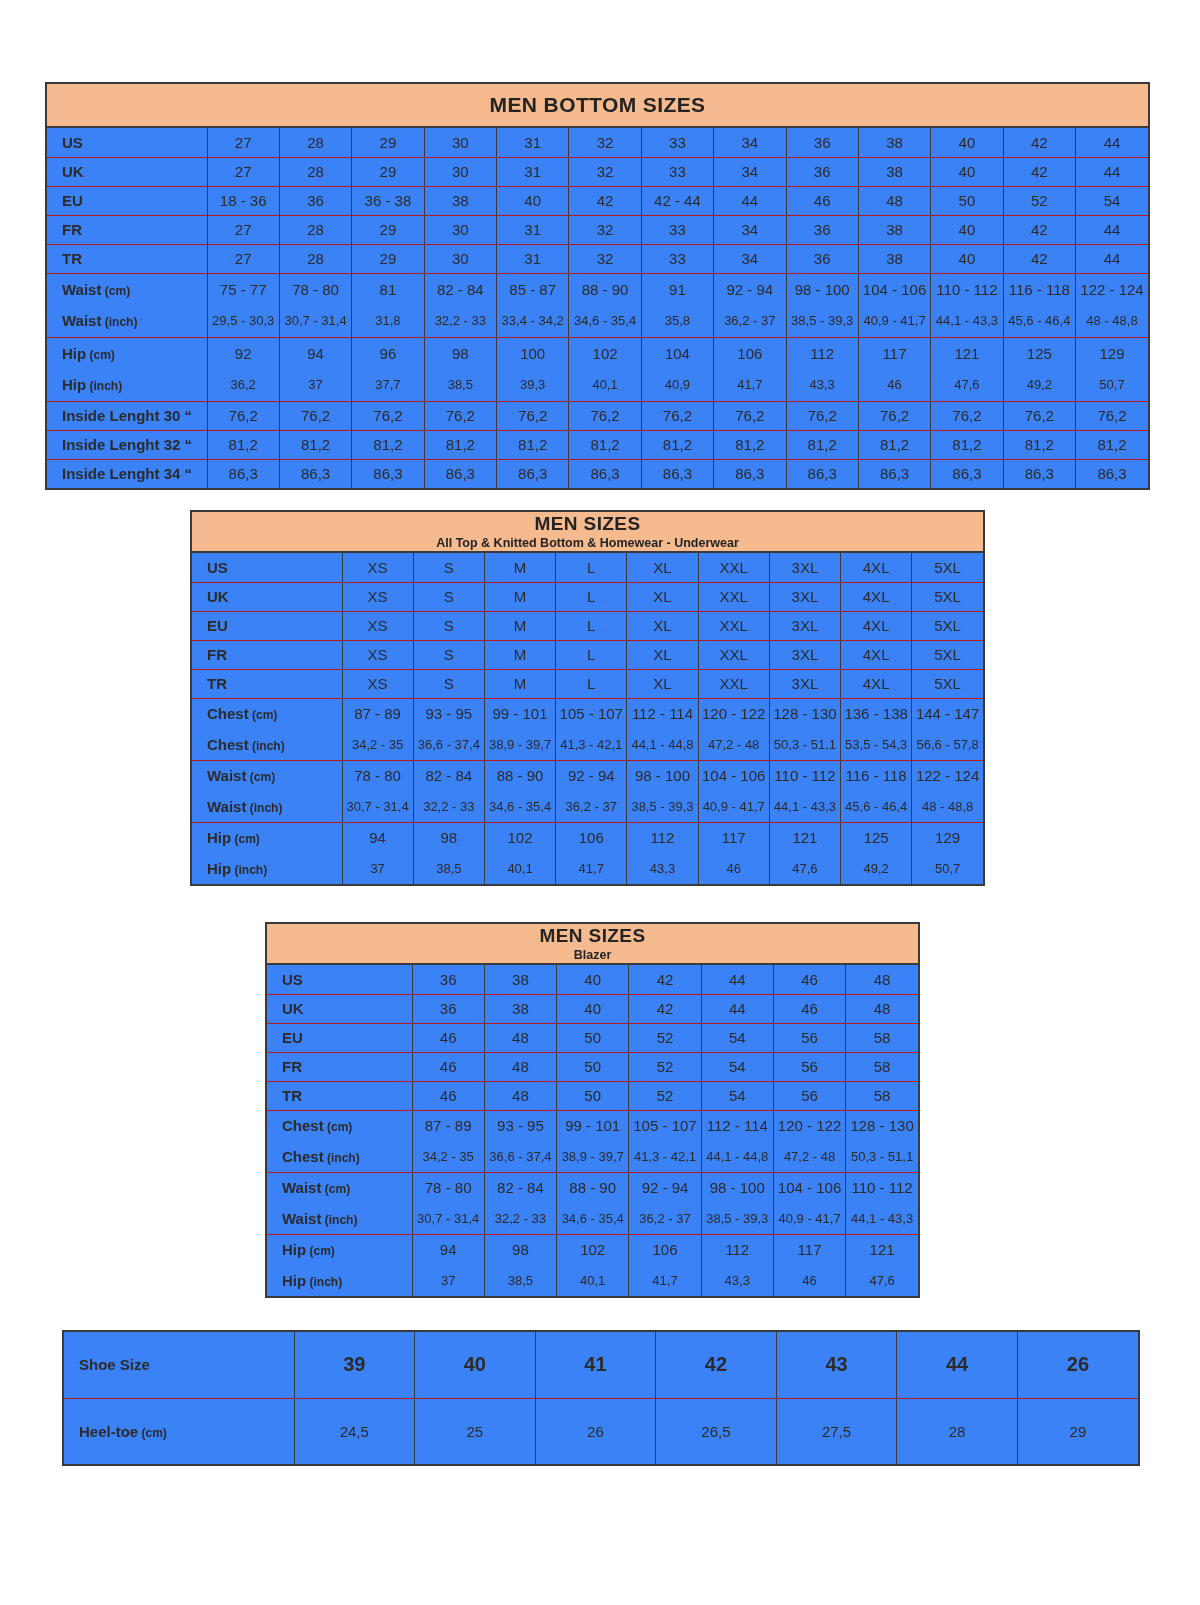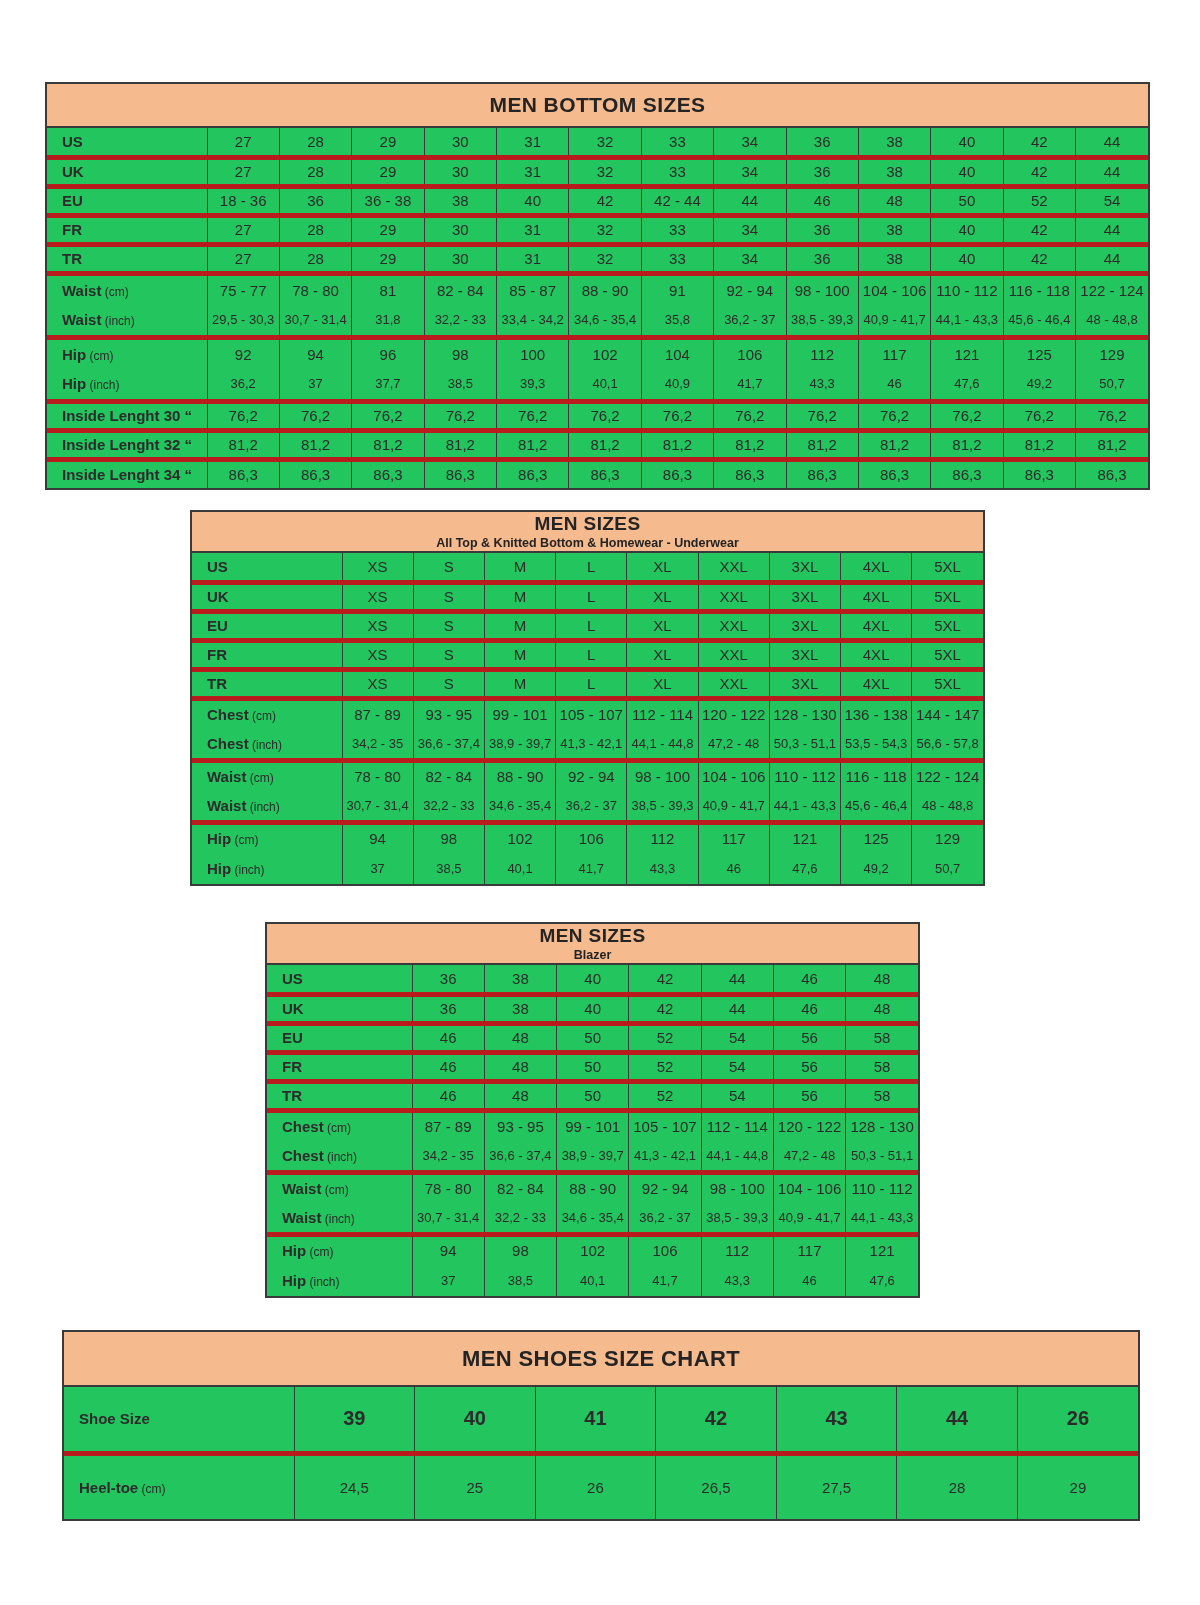--- a/index.html
+++ b/index.html
@@ -1,20 +1,20 @@
 <!DOCTYPE html>
 <html><head>
 <meta charset="utf-8">
 <style>
   html,body{margin:0;padding:0;}
   body{
     width:1200px;height:1605px;position:relative;background:#ffffff;
     font-family:"Liberation Sans",sans-serif;color:#2b2b2b;
   }
-  .tbl{position:absolute;border:2px solid #3a3a3a;background:#22c55e;box-sizing:border-box;}
+  .tbl{position:absolute;border:2px solid #3a3a3a;background:#3b82f6;box-sizing:border-box;}
   .t1{left:45px;top:82px;width:1105px;}
   .t2{left:190px;top:510px;width:795px;}
   .t3{left:265px;top:922px;width:655px;}
   .t4{left:62px;top:1330px;width:1078px;}
 
   .hdr{
     background:#F6BA8F;border-bottom:2px solid #3a3a3a;
     display:flex;flex-direction:column;justify-content:center;align-items:center;
     box-sizing:border-box;
   }
@@ -25,29 +25,29 @@
   .t2 .title,.t3 .title{font-size:19px;}
   .t4 .title{font-size:22px;}
   .subtitle{font-weight:bold;font-size:12.5px;margin-top:1px;color:#242424;}
 
   table{border-collapse:collapse;width:100%;table-layout:fixed;}
   col.c-label{width:160px;}
   .t2 col.c-label{width:150px;}
   .t3 col.c-label{width:145px;}
   .t4 col.c-label{width:230px;}
 
-  tbody{border-bottom:5px solid #b91c1c;}
+  tbody{border-bottom:1px solid #b91c1c;}
   tbody:last-child{border-bottom:none;}
 
   td,th{
     border-left:1px solid #3a3a3a;text-align:center;vertical-align:middle;
     font-size:15px;font-weight:normal;padding:0;overflow:hidden;white-space:nowrap;
   }
   th{border-left:none;text-align:left;padding-left:15px;font-weight:bold;font-size:15px;}
-  th .unit{font-size:12px;font-weight:normal;}
+  th .unit{font-size:12px;font-weight:bold;}
 
   tr{height:29px;}
   tbody.pair tr{height:32px;}
   .t2 tbody.pair tr,.t3 tbody.pair tr{height:31px;}
   .t4 tr{height:66px;}
 
   tr.small td{font-size:13px;}
   tr.boldvals td{font-weight:bold;font-size:20px;}
 </style>
 </head>
@@ -597,23 +597,20 @@
           <td>41,7</td>
           <td>43,3</td>
           <td>46</td>
           <td>47,6</td>
         </tr>
       </tbody>
     </table>
 </section>
 
 <section class="tbl t4">
-  <div class="hdr">
-    <div class="title">MEN SHOES SIZE CHART</div>
-  </div>
   <table>
       <colgroup>
         <col class="c-label">
         <col>
         <col>
         <col>
         <col>
         <col>
         <col>
         <col>

